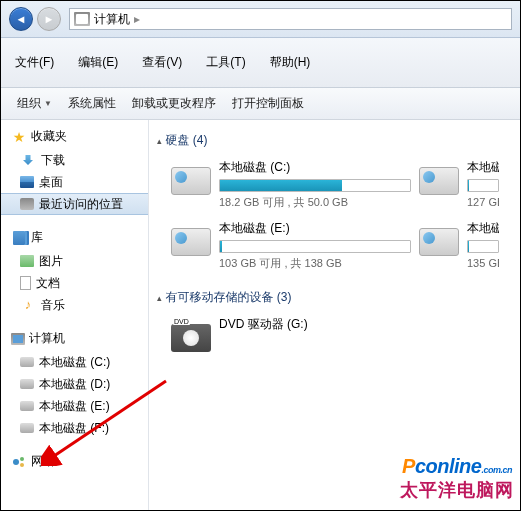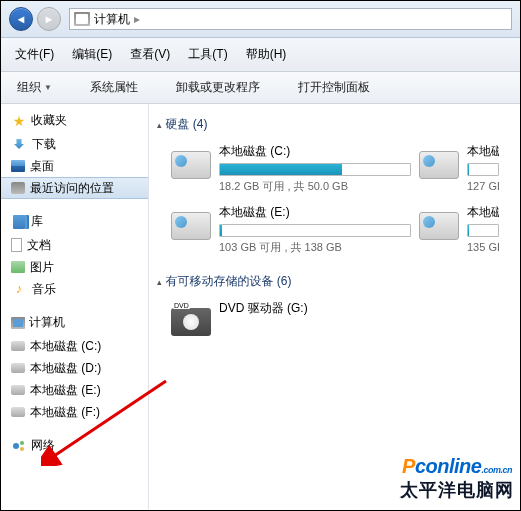--- a/index.html
+++ b/index.html
@@ -7,32 +7,32 @@
 .window { display: flex; flex-direction: column; height: 100%; }
 
 .addr-bar { background: linear-gradient(#e8f0f8, #dce6f2); border-bottom: 1px solid #b6c5d8; padding: 6px 8px; display: flex; align-items: center; gap: 4px; }
 .nav-btn { width: 24px; height: 24px; border-radius: 50%; background: linear-gradient(#3a7ed6, #2a5fa8); border: 1px solid #1f4d8a; display: flex; align-items: center; justify-content: center; color: #fff; font-size: 11px; cursor: pointer; box-shadow: inset 0 1px 0 rgba(255,255,255,0.3); }
 .nav-btn.disabled { background: linear-gradient(#d8dce0, #c8ccd0); border-color: #aaa; color: #fff; }
 .addr-box { flex: 1; background: #fff; border: 1px solid #a8b4c2; height: 22px; display: flex; align-items: center; padding: 0 4px; margin-left: 4px; font-size: 12px; }
 .addr-icon { width: 16px; height: 14px; background: linear-gradient(#888, #bbb); border-radius: 1px; margin-right: 4px; position: relative; }
 .addr-icon::before { content: ''; position: absolute; inset: 2px; background: #fff; border-radius: 1px; }
 .addr-chevron { color: #888; margin: 0 4px; }
 
-.menu-bar { background: linear-gradient(#f4f7fb, #e8ecf2); border-bottom: 1px solid #c8d0da; padding: 6px 6px; font-size: 12px; display: flex; gap: 2px; }
+.menu-bar { background: linear-gradient(#f4f7fb, #e8ecf2); border-bottom: 1px solid #c8d0da; padding: 14px 6px; font-size: 12px; display: flex; gap: 8px; }
 .menu-item { padding: 2px 8px; cursor: pointer; }
 
-.toolbar { background: linear-gradient(#f8fafc, #eaeef4); border-bottom: 1px solid #d0d6de; padding: 4px 8px; font-size: 12px; display: flex; align-items: center; gap: 22px; }
+.toolbar { background: linear-gradient(#f8fafc, #eaeef4); border-bottom: 1px solid #d0d6de; padding: 4px 8px; font-size: 12px; display: flex; align-items: center; gap: 0; }
 .tb-item { padding: 3px 8px; cursor: pointer; color: #1a1a1a; display: flex; align-items: center; gap: 3px; }
 .dropdown-arrow { font-size: 8px; color: #555; }
 
 .body-area { flex: 1; display: flex; overflow: hidden; }
 .sidebar { width: 148px; background: #fff; border-right: 1px solid #e0e4ea; padding: 6px 0; font-size: 12px; overflow: hidden; }
 .sb-group { margin-bottom: 12px; }
 .sb-head { display: flex; align-items: center; padding: 2px 6px 4px 10px; gap: 4px; font-weight: 400; cursor: pointer; }
-.sb-item { display: flex; align-items: center; padding: 2px 6px 2px 10px; gap: 5px; cursor: pointer; line-height: 18px; }
+.sb-item { display: flex; align-items: center; padding: 2px 6px 2px 19px; gap: 5px; cursor: pointer; line-height: 18px; }
 .sb-item.selected { background: linear-gradient(#e2edf8, #d0e0f0); border: 1px solid #a8c4e0; border-left: none; border-right: none; padding-top: 1px; padding-bottom: 1px; }
 
 .ico { width: 16px; height: 16px; display: inline-flex; align-items: center; justify-content: center; flex-shrink: 0; }
 .ico-fav { color: #f5b921; font-size: 14px; }
 .ico-dl::before { content: ''; width: 10px; height: 10px; background: linear-gradient(#6eb8e6, #3a8cc8); clip-path: polygon(25% 0, 75% 0, 75% 50%, 100% 50%, 50% 100%, 0 50%, 25% 50%); display: block; }
 .ico-desk { background: linear-gradient(#7ab8e8 0%, #4a90d0 50%, #2a6aaa 50%, #1a5090 100%); border-radius: 1px; width: 14px; height: 12px; }
 .ico-recent { background: linear-gradient(#888, #bbb); border-radius: 2px; width: 14px; height: 12px; }
 .ico-lib { background: linear-gradient(#5a9ed8, #3a7ec0); width: 12px; height: 14px; border-radius: 1px; box-shadow: 2px 0 0 #5a9ed8, 4px 0 0 #3a7ec0; }
 .ico-vid { background: linear-gradient(#d8e0e8, #b8c4d0); border-radius: 1px; width: 14px; height: 12px; position: relative; }
 .ico-pic { background: linear-gradient(#a8d8a8, #6aba6a); border-radius: 1px; width: 14px; height: 12px; }
@@ -60,21 +60,21 @@
 .drv-bar { height: 13px; background: #fff; border: 1px solid #bbb; border-radius: 1px; overflow: hidden; margin-bottom: 3px; position: relative; }
 .drv-fill { height: 100%; background: linear-gradient(#2ab4d8, #1a94b8); }
 .drv-stat { color: #666; font-size: 11px; white-space: nowrap; }
 
 .arrow { position: absolute; left: 40px; bottom: 44px; width: 130px; height: 90px; pointer-events: none; z-index: 10; }
 
 .watermark { position: absolute; right: 6px; bottom: 8px; text-align: center; z-index: 20; pointer-events: none; }
 .wm-top { font-size: 20px; font-weight: bold; font-style: italic; color: #0066cc; letter-spacing: -0.5px; }
 .wm-top .p { color: #ff8800; }
 .wm-tail { font-size: 9px; color: #0066cc; }
-.wm-bot { font-size: 18px; font-weight: bold; color: #0f172a; letter-spacing: 1px; }
+.wm-bot { font-size: 18px; font-weight: bold; color: #be185d; letter-spacing: 1px; }
 </style>
 </head>
 <body>
 
 <div class="window">
 
   <div class="addr-bar">
     <div class="nav-btn">◄</div>
     <div class="nav-btn disabled">►</div>
     <div class="addr-box">
@@ -126,26 +126,26 @@
       </div>
 
       <div class="sb-group">
         <div class="sb-head">
           <span class="ico">
               <span class="ico-lib"></span>
             </span>
           <span>库</span>
         </div>
         <div class="sb-item">
+          <span class="ico ico-pic"></span>
+          <span>图片</span>
+        </div>
+        <div class="sb-item">
           <span class="ico ico-doc"></span>
           <span>文档</span>
-        </div>
-        <div class="sb-item">
-          <span class="ico ico-pic"></span>
-          <span>图片</span>
         </div>
         <div class="sb-item">
           <span class="ico ico-mus">♪</span>
           <span>音乐</span>
         </div>
       </div>
 
       <div class="sb-group">
         <div class="sb-head">
           <span class="ico ico-comp"></span>
@@ -236,21 +236,21 @@
             <div class="drv-bar">
                 <div class="drv-fill" style="width:2%"></div>
               </div>
             <div class="drv-stat">135 GB 可用</div>
           </div>
         </div>
       </div>
 
       <div class="section-head">
         <span class="tri">▴</span>
-        <span>有可移动存储的设备 (6)</span>
+        <span>有可移动存储的设备 (3)</span>
       </div>
       <div class="drives">
         <div class="drive">
           <div class="drv-icon">
               <div class="drv-dvd"></div>
             </div>
           <div class="drv-info">
             <div class="drv-name">DVD 驱动器 (G:)</div>
           </div>
         </div>

